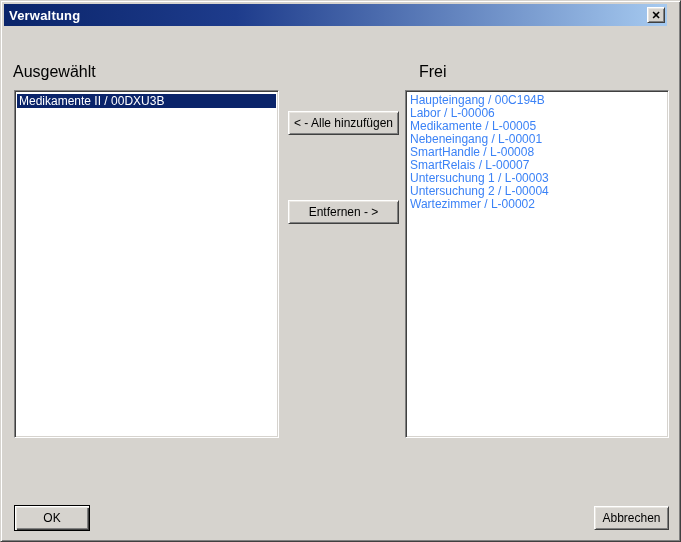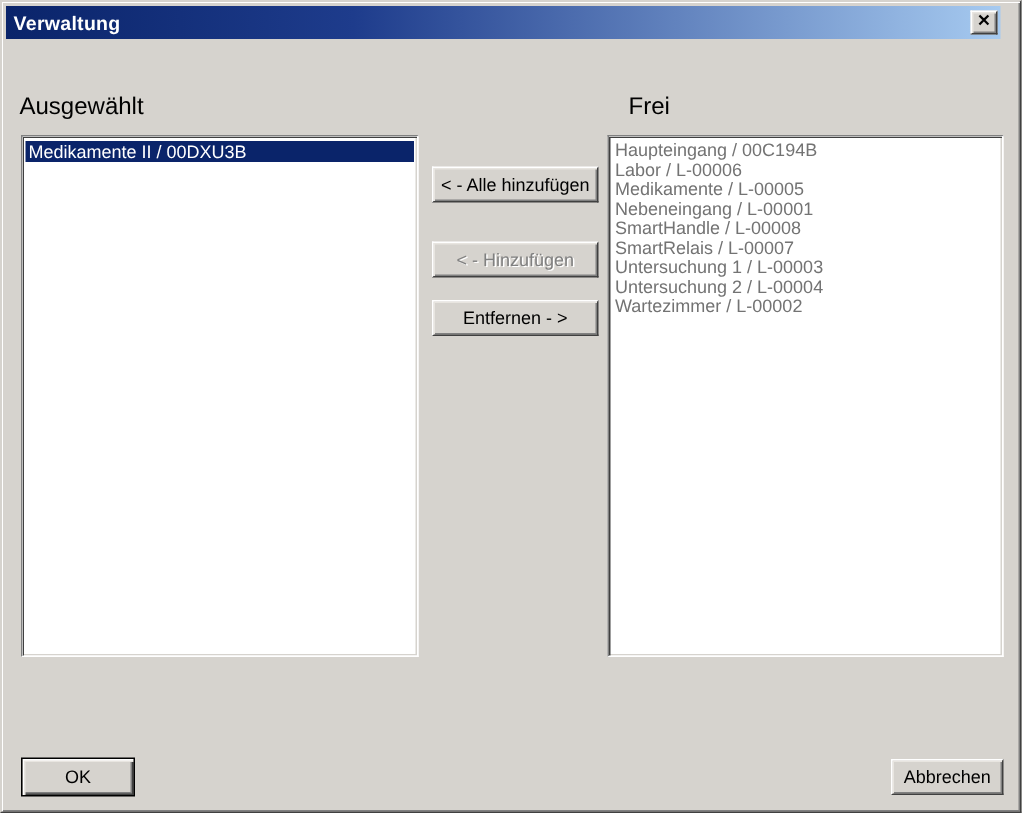--- a/index.html
+++ b/index.html
@@ -55,21 +55,21 @@
     box-shadow: inset 1px 1px 0 #404040, inset -1px -1px 0 #d6d3ce;
     padding: 3px 2px 2px 2px;
     overflow: hidden;
   }
   .listbox-left  { left: 13px;  width: 265px; }
   .listbox-right { left: 404px; width: 264px; }
   .list-item {
     font-size: 12px; line-height: 13px; height: 13px;
     padding-left: 2px;
     white-space: nowrap; overflow: hidden;
-    color: #737373; cursor: default;
+    color: #3b82f6; cursor: default;
   }
   .list-item.selected {
     background: #0a246a; color: #ffffff;
     height: 14px; line-height: 14px;
   }
   .btn {
     position: absolute;
     background: #d6d3ce;
     border: 1px solid;
     border-color: #ffffff #404040 #404040 #ffffff;
@@ -122,19 +122,18 @@
     <div class="list-item">Medikamente / L-00005</div>
     <div class="list-item">Nebeneingang / L-00001</div>
     <div class="list-item">SmartHandle / L-00008</div>
     <div class="list-item">SmartRelais / L-00007</div>
     <div class="list-item">Untersuchung 1 / L-00003</div>
     <div class="list-item">Untersuchung 2 / L-00004</div>
     <div class="list-item">Wartezimmer / L-00002</div>
   </div>
 
   <button class="btn transfer-btn tb-0">&lt; -  Alle hinzufügen</button>
-  <button class="btn transfer-btn tb-1 disabled">&lt; - Hinzufügen</button>
   <button class="btn transfer-btn tb-2">Entfernen - &gt;</button>
 
   <button class="btn ok-btn">OK</button>
   <button class="btn cancel-btn">Abbrechen</button>
 
 </div>
 
 </body></html>

